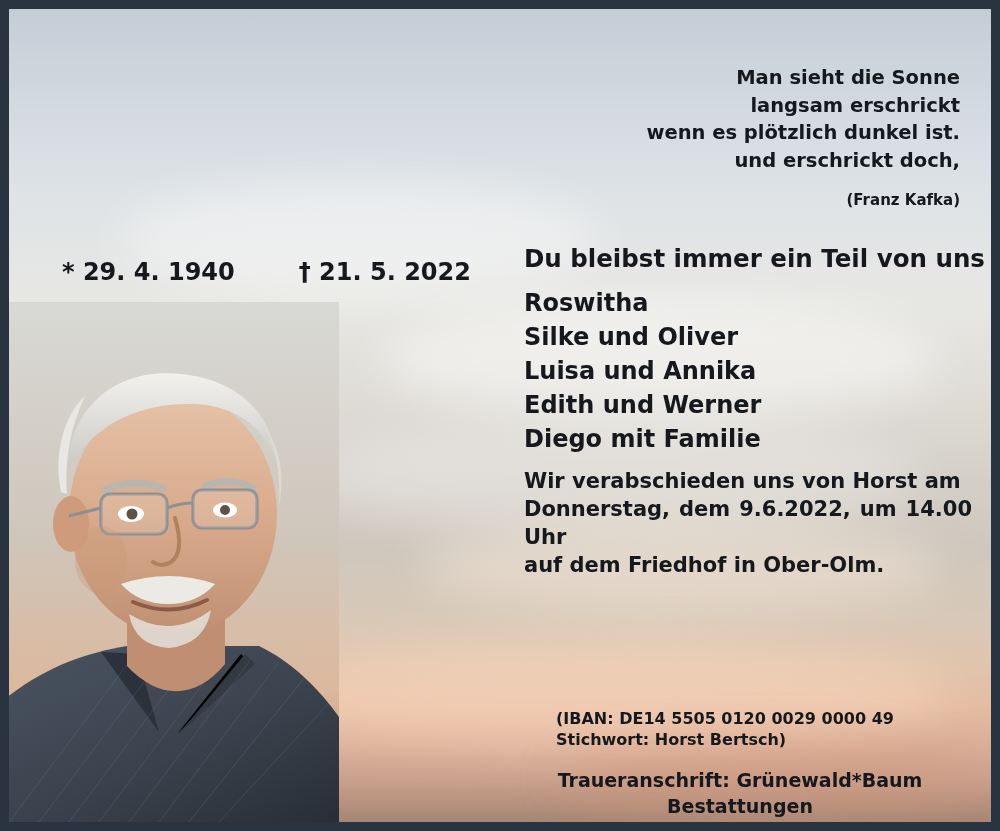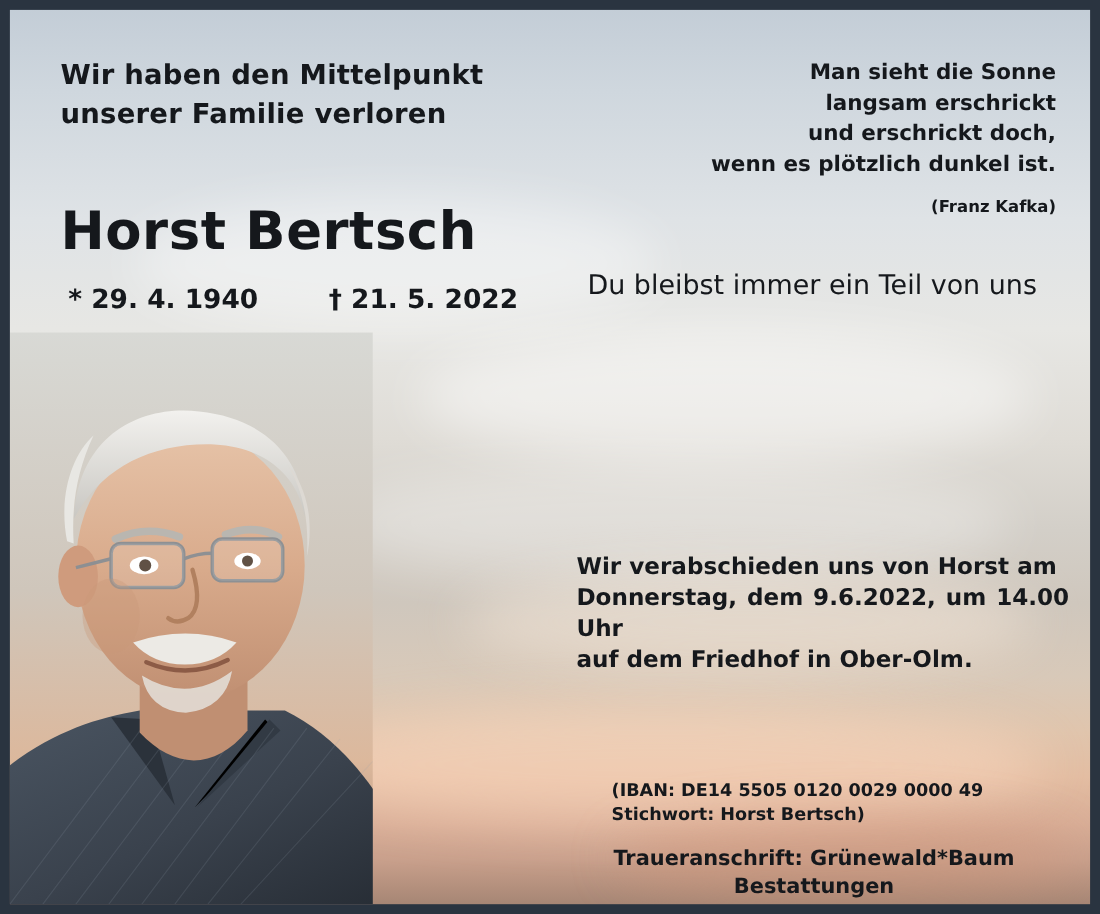--- a/index.html
+++ b/index.html
@@ -78,21 +78,21 @@
     left: 55px;
     top: 50px;
     font-size: 25px;
     font-weight: bold;
     line-height: 1.42;
     letter-spacing: 0.2px;
   }
 
   .kafka {
     left: 640px;
-    top: 52px;
+    top: 64px;
     width: 320px;
     text-align: right;
     font-size: 19.5px;
     font-weight: bold;
     line-height: 1.42;
   }
   .kafka .src {
     font-size: 15px;
     display: block;
     margin-top: 15px;
@@ -111,40 +111,39 @@
     top: 258px;
     font-size: 24px;
     font-weight: bold;
   }
   .dates .sep { display: inline-block; width: 64px; }
 
   .farewell {
     left: 524px;
     top: 244px;
     font-size: 24.5px;
-    font-weight: normal;
-    margin-left: 10px;
+    font-weight: bold;
   }
 
   .family {
     left: 524px;
     top: 286px;
     font-size: 24px;
     font-weight: bold;
     line-height: 1.42;
   }
 
   .para {
     left: 524px;
     font-size: 21px;
     font-weight: bold;
     line-height: 1.33;
     width: 448px;
   }
-  .para-1 { top: 468px; margin-top: 34px; }
+  .para-1 { top: 468px; }
   .para-2 { top: 557px; }
   .para-3 { top: 625px; }
 
   .iban {
     left: 556px;
     top: 708px;
     font-size: 16px;
     font-weight: bold;
     line-height: 1.34;
     width: 420px;
@@ -252,39 +251,43 @@
       <path d="M112 282 q48 -16 94 0 q-18 20 -47 20 q-29 0 -47 -20 Z" fill="#eceae5"></path>
 
       <path d="M124 300 q38 16 74 -2" stroke="#8c5b46" stroke-width="4" fill="none" stroke-linecap="round"></path>
 
       <path d="M120 312 q42 26 82 -4 q-6 34 -42 38 q-34 -2 -40 -34 Z" fill="#e4e1db" opacity="0.85"></path>
 
       <ellipse cx="92" cy="258" rx="26" ry="34" fill="#c99877" opacity="0.35"></ellipse>
     </svg>
   </div>
 
-  <div class="txt headline" style="white-space: pre-line;">Wir haben den Mittelpunkt
-unserer Familie verloren</div>
 
   <div class="txt kafka">
     <div>Man sieht die Sonne</div>
     <div>langsam erschrickt</div>
+    <div>wenn es plötzlich dunkel ist.</div>
     <div>und erschrickt doch,</div>
-    <div>wenn es plötzlich dunkel ist.</div>
     <span class="src">(Franz Kafka)</span>
   </div>
 
-  <div class="txt name">Horst Bertsch</div>
 
   <div class="txt dates">
     <span>* 29. 4. 1940</span><span class="sep"></span><span>† 21. 5. 2022</span>
   </div>
 
   <div class="txt farewell">Du bleibst immer ein Teil von uns</div>
 
+  <div class="txt family">
+    <div>Roswitha</div>
+    <div>Silke und Oliver</div>
+    <div>Luisa und Annika</div>
+    <div>Edith und Werner</div>
+    <div>Diego mit Familie</div>
+  </div>
 
   <div class="txt para para-1 j">
     <div>Wir verabschieden uns von Horst am
 Donnerstag, dem 9.6.2022, um 14.00 Uhr
 auf dem Friedhof in Ober-Olm.</div>
   </div>
 
   <div class="txt iban" style="white-space: pre-line;">(IBAN: DE14 5505 0120 0029 0000 49
 Stichwort: Horst Bertsch)</div>
 

